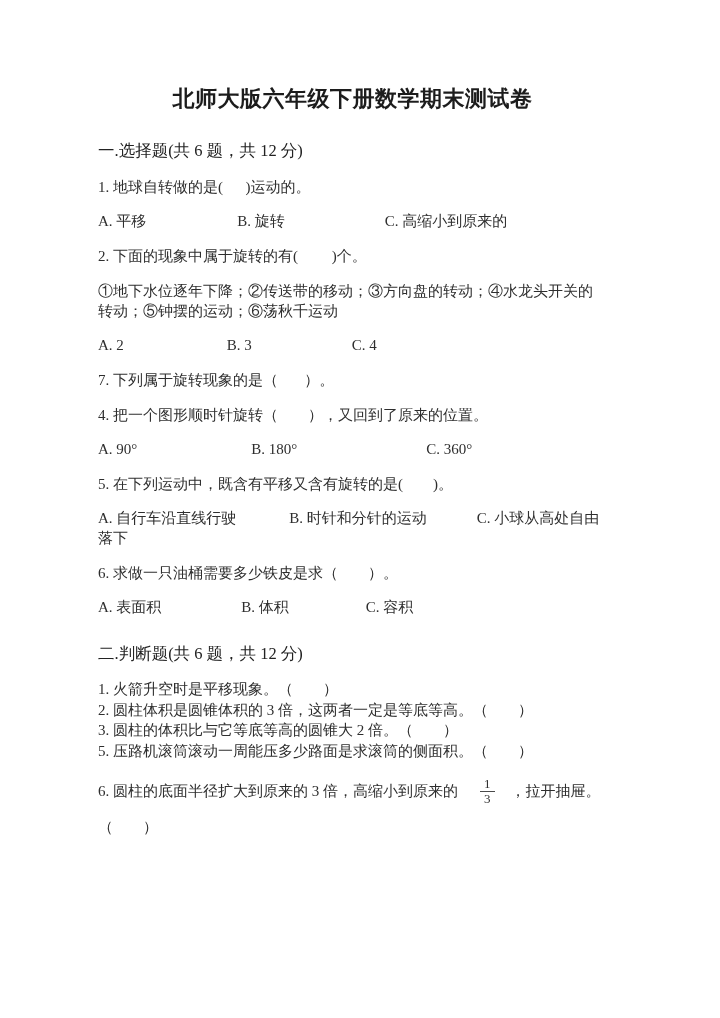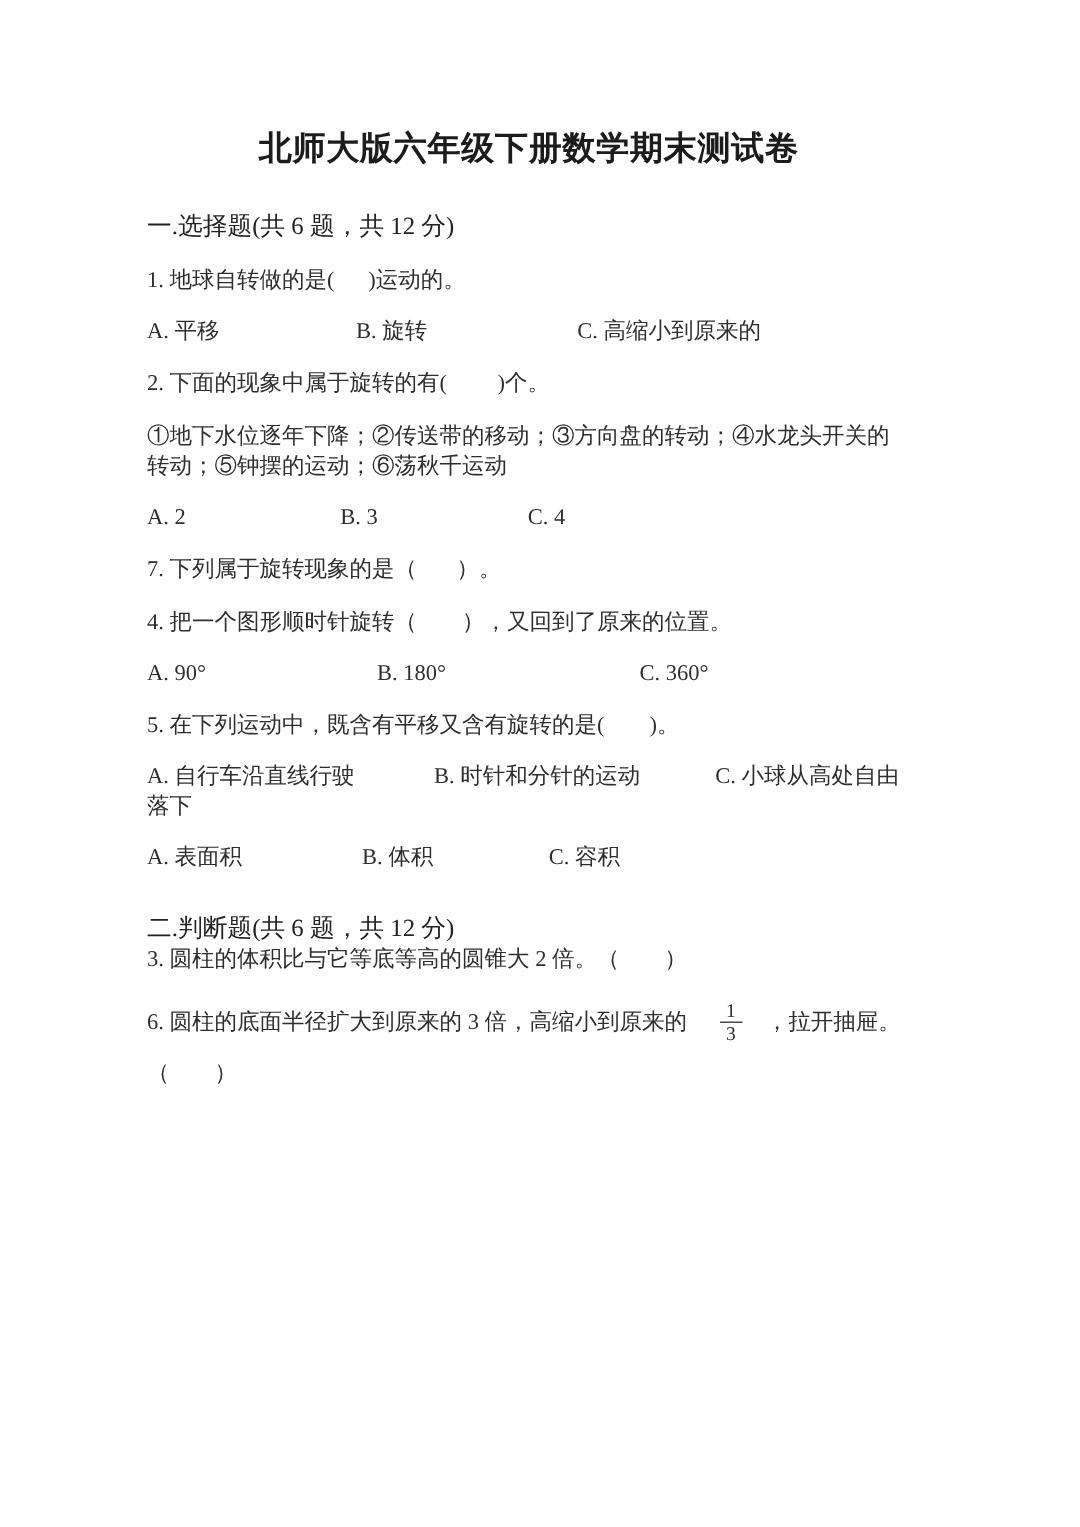--- a/index.html
+++ b/index.html
@@ -101,23 +101,27 @@
   <p class="opts"><span>A. 2</span><span class="sp w103"></span><span>B. 3</span><span class="sp w100"></span><span>C. 4</span></p>
 
   <p class="q">7. 下列属于旋转现象的是（       ）。</p>
 
   <p class="q">4. 把一个图形顺时针旋转（        ），又回到了原来的位置。</p>
   <p class="opts"><span>A. 90°</span><span class="sp w114"></span><span>B. 180°</span><span class="sp w129"></span><span>C. 360°</span></p>
 
   <p class="q">5. 在下列运动中，既含有平移又含有旋转的是(        )。</p>
   <p class="opts"><span>A. 自行车沿直线行驶</span><span class="sp w53"></span><span>B. 时针和分针的运动</span><span class="sp w50"></span><span>C. 小球从高处自由落下</span></p>
 
+  <p class="q">6. 求做一只油桶需要多少铁皮是求（        ）。</p>
   <p class="opts"><span>A. 表面积</span><span class="sp w80"></span><span>B. 体积</span><span class="sp w77"></span><span>C. 容积</span></p>
 
   <h2 class="sec">二.判断题(共 6 题，共 12 分)</h2>
 
+  <p class="j j-first">1. 火箭升空时是平移现象。（        ）</p>
+  <p class="j">2. 圆柱体积是圆锥体积的 3 倍，这两者一定是等底等高。（        ）</p>
   <p class="j">3. 圆柱的体积比与它等底等高的圆锥大 2 倍。（        ）</p>
+  <p class="j">5. 压路机滚筒滚动一周能压多少路面是求滚筒的侧面积。（        ）</p>
 
   <p class="jfrac"><span>6. 圆柱的底面半径扩大到原来的 3 倍，高缩小到原来的</span><span class="frac"><span class="num">1</span><span class="den">3</span></span><span>，拉开抽屉。</span></p>
 
   <p class="ans">（        ）</p>
 
 </div>
 
 </body></html>

